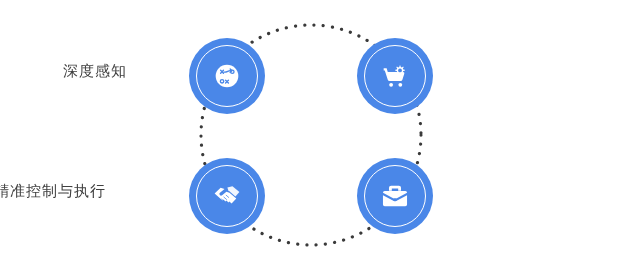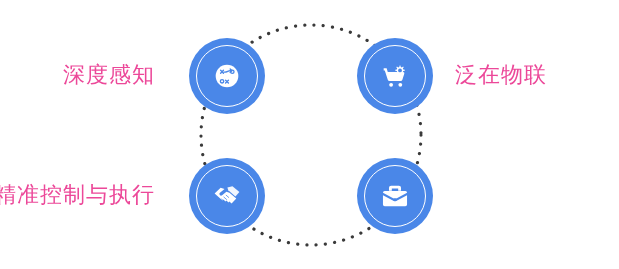--- a/index.html
+++ b/index.html
@@ -53,22 +53,22 @@
     height: 34px;
     display: block;
   }
   .node-tl { left: 189px; top: 38px; }
   .node-tr { left: 357px; top: 38px; }
   .node-bl { left: 189px; top: 158px; }
   .node-br { left: 357px; top: 158px; }
 
   .label {
     position: absolute;
-    color: #ec4899;
-    font-size: 22px;
+    color: #404040;
+    font-size: 15px;
     line-height: 1;
     letter-spacing: 1px;
     white-space: nowrap;
     font-family: "Liberation Serif", "DejaVu Serif", serif;
   }
   .label-tl { left: 63px;  top: 64px; }
   .label-tr { left: 455px; top: 64px; }
   .label-bl { left: -6px;  top: 184px; }
   .label-br { left: 455px; top: 184px; }
 </style>
@@ -130,16 +130,15 @@
       <g fill="#ffffff">
         <path d="M18.5 9.5 h11 a3 3 0 0 1 3 3 v4 h-4 v-3 h-9 v3 h-4 v-4 a3 3 0 0 1 3 -3 z"></path>
         <path d="M7 19.5 a2.4 2.4 0 0 1 2.4 -2.4 h29.2 A2.4 2.4 0 0 1 41 19.5 l-17 9.2 z"></path>
         <path d="M7 22.8 l15.3 8.3 a3.6 3.6 0 0 0 3.4 0 L41 22.8 v13.3 a2.5 2.5 0 0 1 -2.5 2.5 h-29 A2.5 2.5 0 0 1 7 36.1 z"></path>
       </g>
       <rect x="21.6" y="27.2" width="4.8" height="3.4" rx="1.1" fill="#4a87e8"></rect>
     </svg>
   </div>
 
   <div class="label label-tl">深度感知</div>
-  <div class="label label-tr">泛在物联</div>
   <div class="label label-bl">精准控制与执行</div>
 
 </div>
 
 </body></html>

